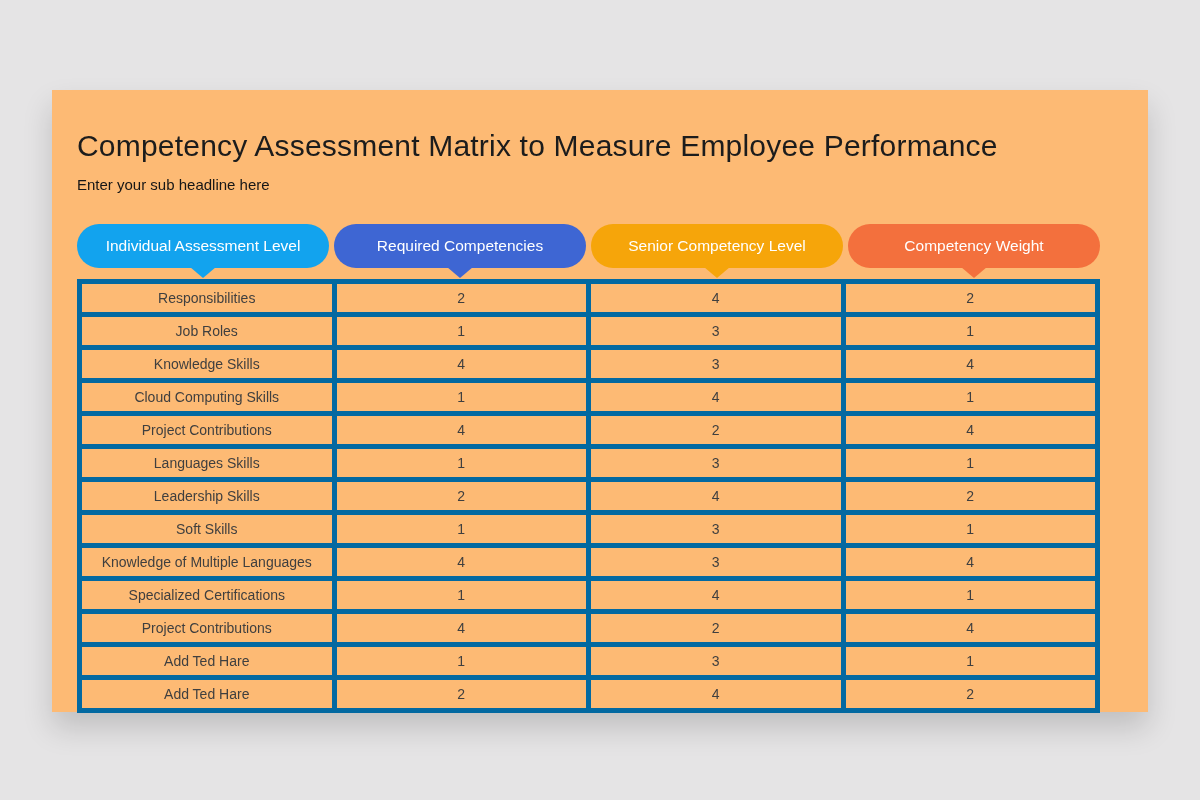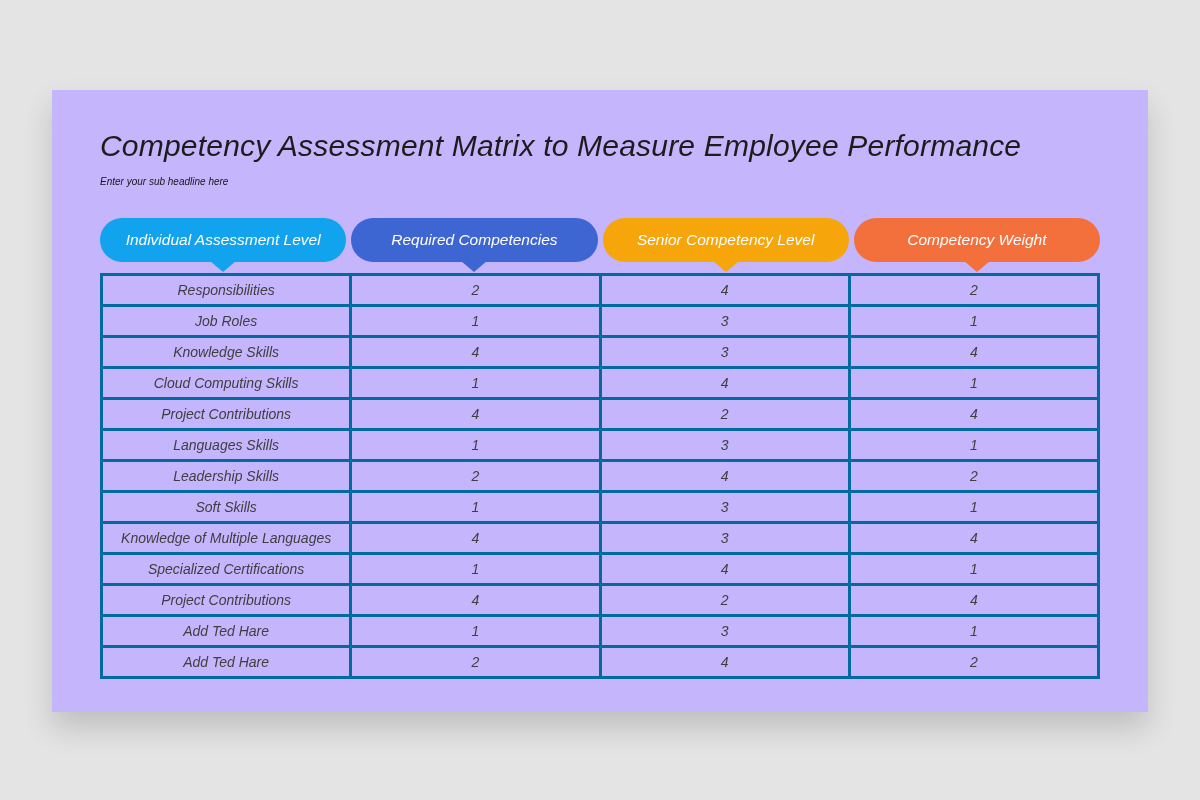--- a/index.html
+++ b/index.html
@@ -13,37 +13,36 @@
     overflow: hidden;
     background: #e5e4e5;
     font-family: "Liberation Sans", sans-serif;
   }
   .card {
     position: absolute;
     left: 52px;
     top: 90px;
     width: 1096px;
     height: 622px;
-    background: #c4b5fd;
+    background: #fdba74;
     box-shadow: 0 16px 28px rgba(0,0,0,0.16);
     box-sizing: border-box;
-    padding: 36px 48px 0 48px;
-    font-style: italic;
+    padding: 36px 48px 0 25px;
   }
   .title {
     margin: 2px 0 12px 0;
     font-size: 30px;
     font-weight: 400;
     color: #1c1c1c;
     letter-spacing: 0.2px;
     line-height: 1.2;
   }
   .subtitle {
     margin: 0 0 30px 0;
-    font-size: 10px;
+    font-size: 15px;
     color: #161616;
     line-height: 1.2;
   }
   .pills {
     display: flex;
     gap: 5px;
     margin-bottom: 11px;
   }
   .pill {
     flex: 1;
@@ -70,21 +69,21 @@
     border-right: 13px solid transparent;
     border-top: 11px solid var(--c, #888);
   }
   table.matrix {
     width: 100%;
     border-collapse: collapse;
     border: 2px solid #4e4e4e;
     table-layout: fixed;
   }
   table.matrix td {
-    border: 3px solid #0369a1;
+    border: 5px solid #0369a1;
     height: 28px;
     padding: 0;
     text-align: center;
     vertical-align: middle;
     font-size: 14px;
     color: #3f3f3f;
   }
 </style>
 </head>
 <body>

